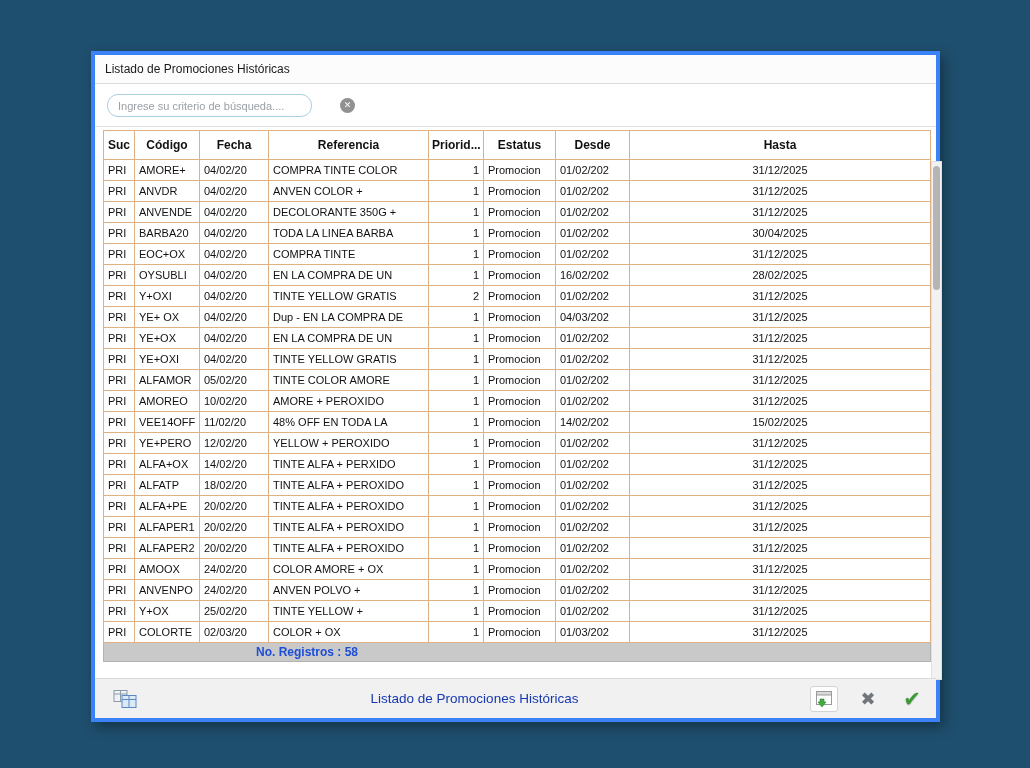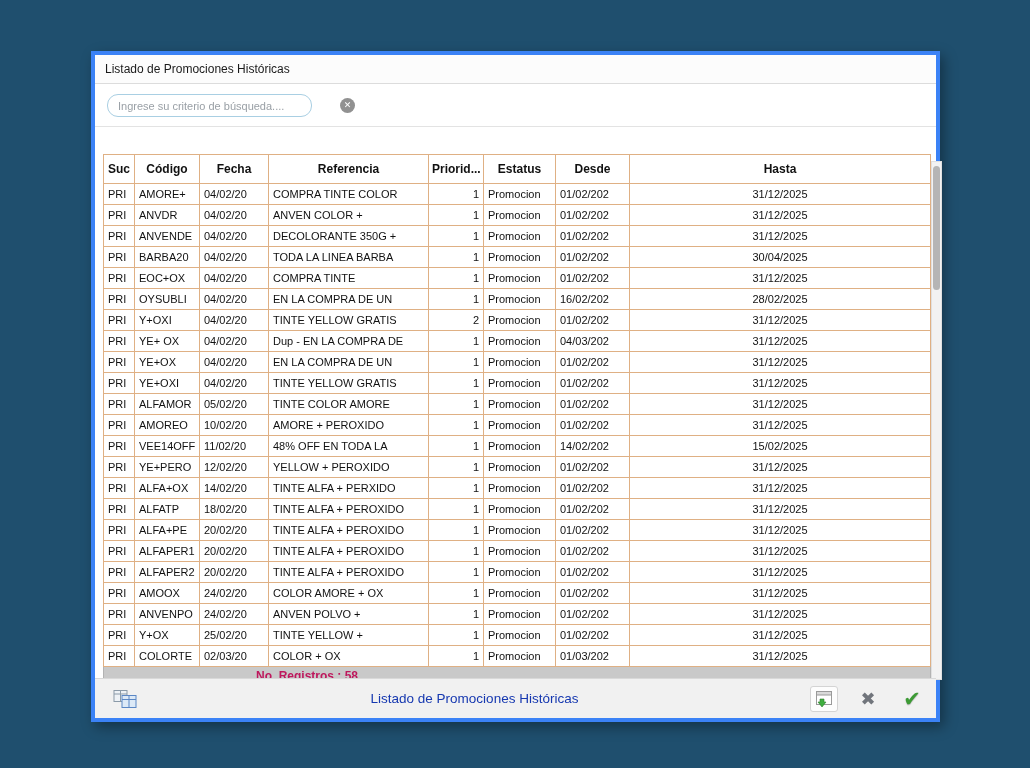--- a/index.html
+++ b/index.html
@@ -33,21 +33,21 @@
     font-family:inherit; background:#fff;
   }
   .search-input::placeholder { color:#9aa0a6; }
   .clear-btn {
     width:15px; height:15px; background:#919191; border-radius:50%;
     color:#fff; font-size:9px; line-height:15px; text-align:center;
     cursor:pointer; user-select:none;
   }
   .clear-btn span{ color:#fff; }
   
-  .grid-area { position:absolute; top:75px; left:8px; width:830px;margin-top:24px; }
+  .grid-area { position:absolute; top:75px; left:8px; width:830px; }
   table.grid {
     width:828px; table-layout:fixed; border-collapse:collapse;
     border-left:1px solid var(--grid-line,#dfb084);
     border-top:1px solid var(--grid-line,#dfb084);
     background:#fff;
   }
   table.grid th, table.grid td {
     border-right:1px solid var(--grid-line,#dfb084);
     border-bottom:1px solid var(--grid-line,#dfb084);
     white-space:nowrap; overflow:hidden;
@@ -61,21 +61,21 @@
     background:#fff;
   }
   th.col4 { text-align:left; }
   td.col4 { text-align:right; }
   td.col7 { text-align:center; }
   .col0{width:31px}.col1{width:65px}.col2{width:69px}.col3{width:160px}
   .col4{width:55px}.col5{width:72px}.col6{width:74px}
   .grid-footer {
     width:828px; height:19px; background:#c9c9c9;
     border:1px solid #b3b3b3; border-top:none;
-    font-size:12px; font-weight:bold; color:#be185d;
+    font-size:12px; font-weight:bold; color:#1d4ed8;
     line-height:18px; padding-left:152px;
   }
   
   .vscroll {
     position:absolute; top:106px; left:836px; width:11px; height:519px;
     background:#f2f2f2; border:1px solid #e0e0e0;
   }
   .vthumb {
     position:absolute; top:4px; left:1px; width:7px; height:124px;
     background:#b5b5b5; border-radius:4px;

